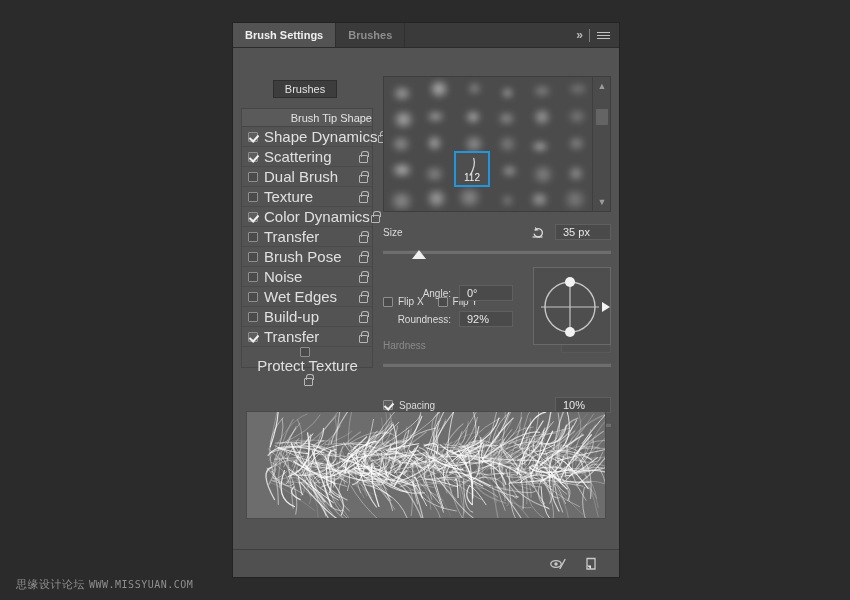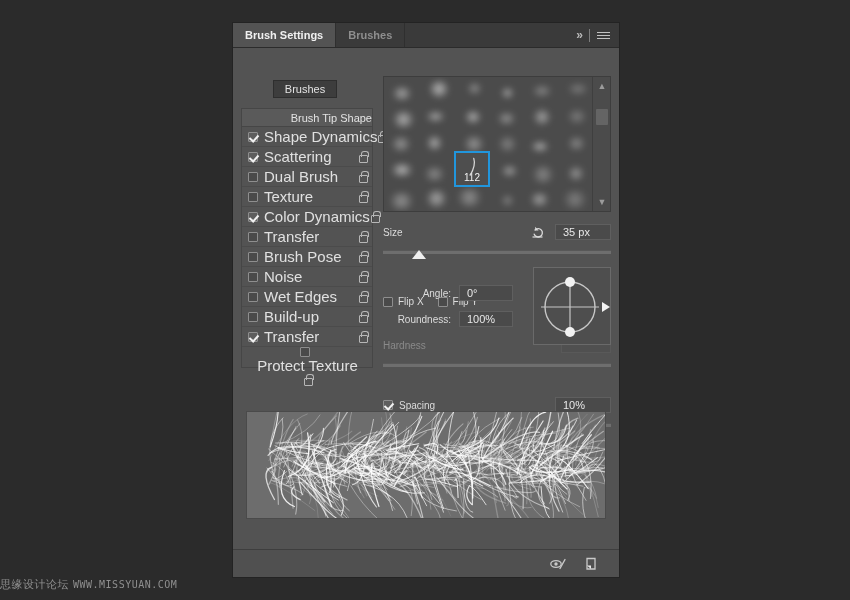--- a/index.html
+++ b/index.html
@@ -209,21 +209,21 @@
   .footer {
     height: 28px; flex: 0 0 auto; background: #505050;
     border-top: 1px solid #3e3e3e;
     display: flex; align-items: center; justify-content: flex-end;
     gap: 16px; padding-right: 18px;
   }
   .ficon { width: 18px; height: 16px; position: relative; cursor: default; }
 
   
   .watermark {
-    position: absolute; left: 0; bottom: 8px;
+    position: absolute; left: 16px; bottom: 8px;
     font-size: 11px; color: #8f8f8f;
     font-family: "DejaVu Sans", sans-serif;
     letter-spacing: .5px; white-space: nowrap;
   }
   .wm-en { font-family: "DejaVu Sans Mono", monospace; font-size: 10px; }
 </style>
 </head>
 <body>
 
 <div id="root">
@@ -409,21 +409,21 @@
           <div class="angle-row">
             <span class="ctrl-label">Angle:</span>
             <span class="numfield nf-angle">
               <span>0°</span>
             </span>
           </div>
 
           <div class="angle-row">
             <span class="ctrl-label">Roundness:</span>
             <span class="numfield nf-round">
-              <span>100%</span>
+              <span>92%</span>
             </span>
           </div>
 
           <div class="dial">
             <svg viewBox="0 0 78 78" width="78" height="78">
               <circle cx="36" cy="39" r="25" stroke="#c6c6c6" stroke-width="1.4" fill="none"></circle>
               <line x1="36" y1="10" x2="36" y2="68" stroke="#c6c6c6" stroke-width="1.2"></line>
               <line x1="7" y1="39" x2="65" y2="39" stroke="#c6c6c6" stroke-width="1.2"></line>
               <circle cx="36" cy="14" r="5" fill="#f2f2f2"></circle>
               <circle cx="36" cy="64" r="5" fill="#f2f2f2"></circle>

